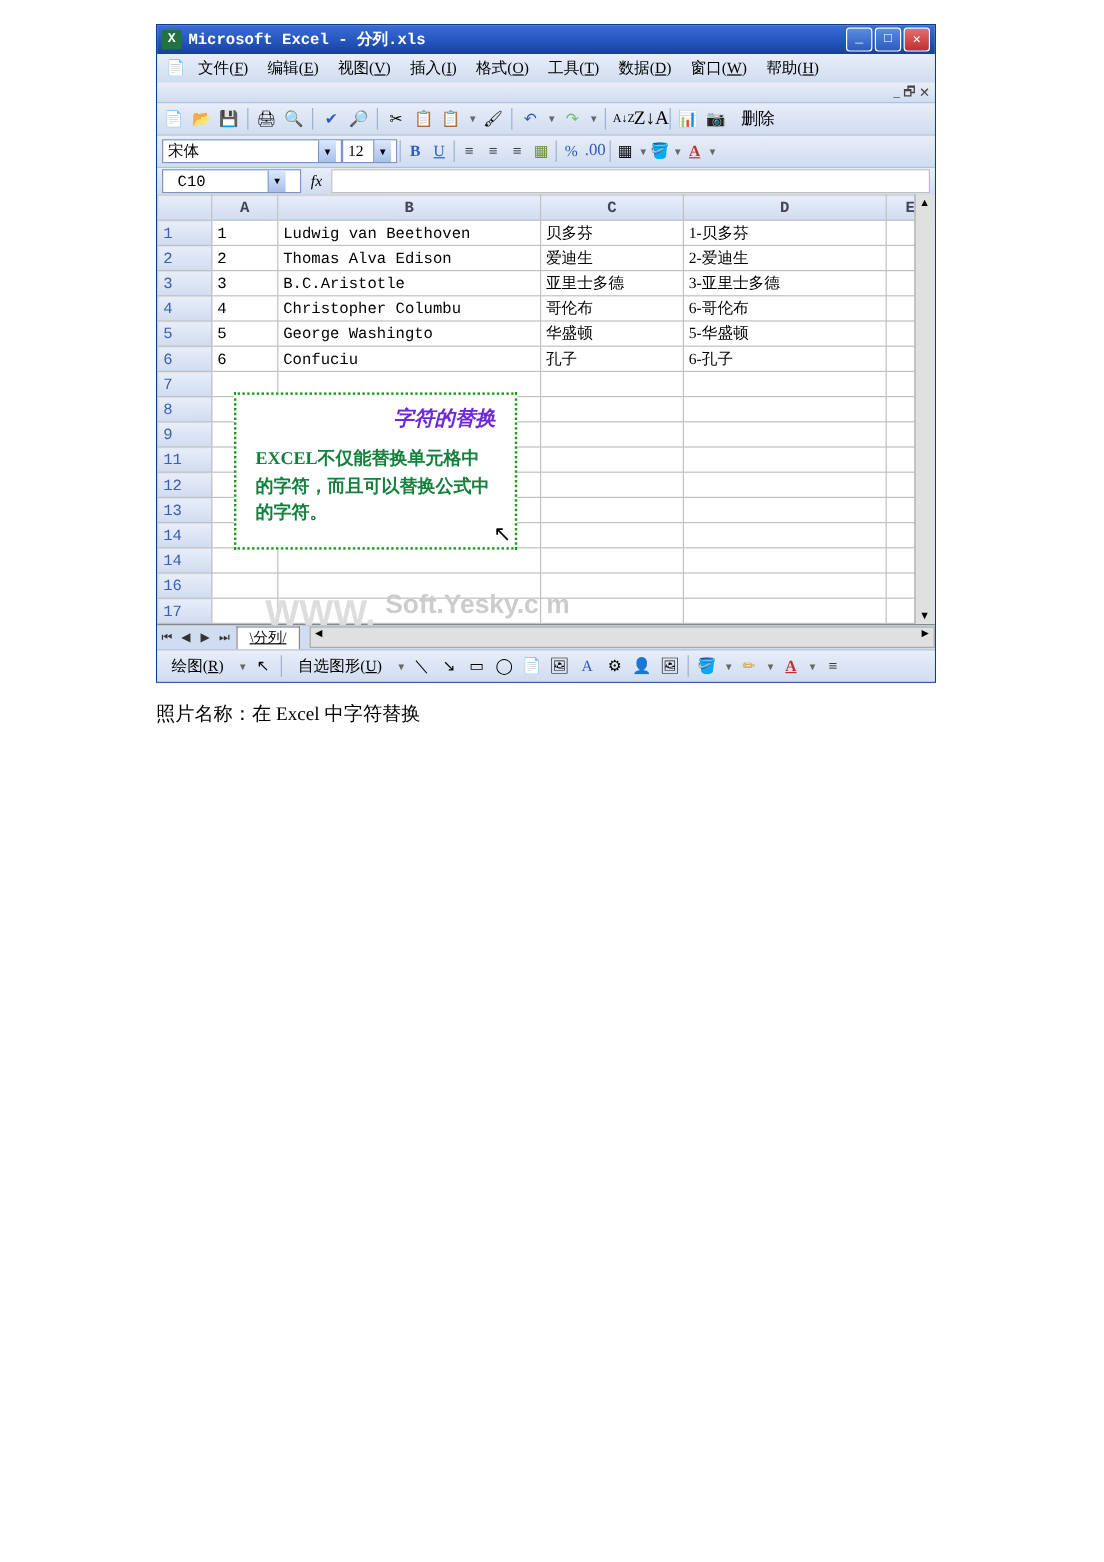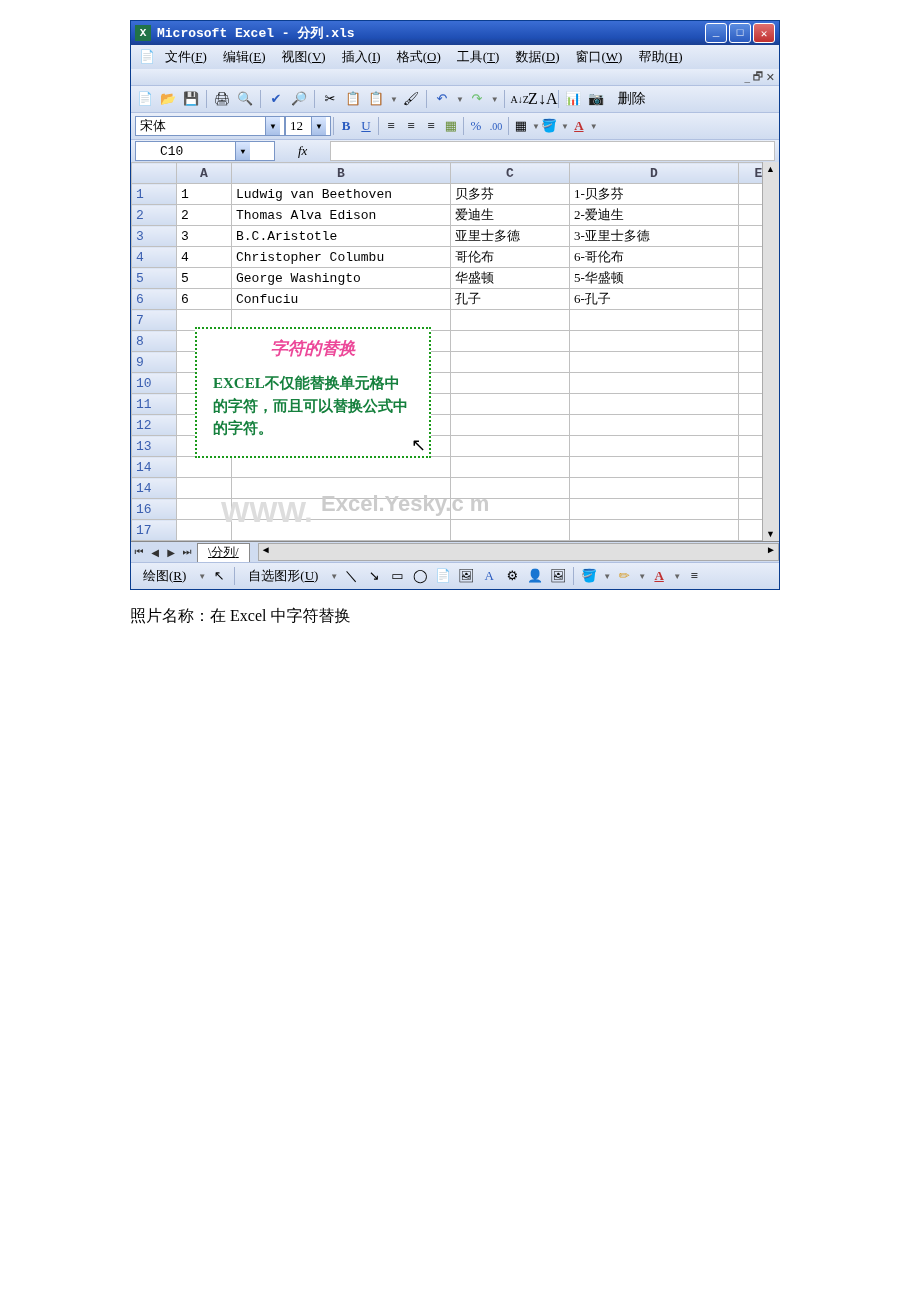--- a/index.html
+++ b/index.html
@@ -17,34 +17,34 @@
 .toolbar{height:26px;background:linear-gradient(180deg,#e8eef9,#d0dcf0);display:flex;align-items:center;padding:0 4px;gap:3px;border-top:1px solid #b0c0e0}
 .tb{width:20px;height:20px;display:flex;align-items:center;justify-content:center;font-size:13px;cursor:pointer}
 .sep{width:1px;height:18px;background:#a0b0d0;margin:0 2px}
 .droparrow{font-size:8px;color:#666;margin-left:1px}
 .fontbar{height:26px;background:linear-gradient(180deg,#e8eef9,#d0dcf0);display:flex;align-items:center;padding:0 4px;gap:0;font-size:13px;border-top:1px solid #b0c0e0}
 .combo{background:#fff;border:1px solid #7a96c6;height:18px;display:flex;align-items:center;padding:0 4px;font-size:13px}
 .combo.font{width:140px}
 .combo.size{width:36px}
 .cdrop{width:14px;height:18px;background:linear-gradient(180deg,#dbe8ff,#a8c0e8);border-left:1px solid #7a96c6;display:flex;align-items:center;justify-content:center;font-size:8px;margin-left:auto}
 .namebox-row{height:22px;background:linear-gradient(180deg,#e8eef9,#d0dcf0);display:flex;align-items:center;border-top:1px solid #b0c0e0}
-.namebox{width:90px;height:18px;background:#fff;border:1px solid #7a96c6;display:flex;align-items:center;padding:0 24px;margin-left:4px;font-family:"Courier New",monospace;font-size:13px}
-.fx{margin:0 23px;font-style:italic;font-size:13px}
+.namebox{width:90px;height:18px;background:#fff;border:1px solid #7a96c6;display:flex;align-items:center;padding:0 12px;margin-left:4px;font-family:"Courier New",monospace;font-size:13px}
+.fx{margin:0 8px;font-style:italic;font-size:13px}
 .fxbar{flex:1;height:18px;background:#fff;border:1px solid #c0c0c0;margin-right:4px}
 .grid-wrap{background:#fff;position:relative}
 .grid{border-collapse:collapse;width:100%}
 .grid th,.grid td{border:1px solid #c0c0c0;height:20px;font-size:13px;padding:0 4px;text-align:left}
 .hdr{background:linear-gradient(180deg,#e8eef9,#d0dcf0);text-align:center!important;font-family:"Courier New",monospace;color:#445}
 .rh{background:linear-gradient(180deg,#e8eef9,#d0dcf0);text-align:center;font-family:"Courier New",monospace;color:#3a5fb0;width:36px}
 .colA{width:46px;font-family:"Courier New",monospace}
 .colB{width:210px;font-family:"Courier New",monospace}
 .colC{width:110px}
 .colD{width:160px}
 .note{position:absolute;left:64px;top:165px;width:200px;border:2px dotted #1a9a1a;padding:8px 16px 16px;background:#fff}
-.note-title{color:#ec4899;font-weight:bold;font-size:17px;font-style:italic;text-align:center;margin-bottom:12px;font-family:"KaiTi","SimSun",serif}
+.note-title{color:#6d28d9;font-weight:bold;font-size:17px;font-style:italic;text-align:right;margin-bottom:12px;font-family:"KaiTi","SimSun",serif}
 .note-body{color:#15803d;font-weight:bold;font-size:15px;line-height:1.5}
 .wm{position:absolute;left:90px;top:333px;font-size:30px;color:#ddd;font-family:Arial,sans-serif;font-weight:bold;pointer-events:none}
 .wm2{position:absolute;left:190px;top:329px;font-size:22px;color:#ccc;font-family:Arial,sans-serif;font-weight:bold;pointer-events:none}
 .cursor-icon{position:absolute;left:280px;top:272px;font-size:18px;pointer-events:none}
 .sheet-tabs{height:20px;background:#d0dcf0;display:flex;align-items:center;font-size:12px;border-top:1px solid #888}
 .navbtn{width:16px;height:16px;display:flex;align-items:center;justify-content:center;font-size:10px;cursor:pointer;color:#333}
 .tab{background:#fff;border:1px solid #888;border-bottom:none;padding:0 10px;height:18px;display:flex;align-items:center;text-decoration:underline;margin-left:2px}
 .hscroll{flex:1;height:16px;background:#e0e0e0;margin-left:8px;position:relative;border:1px solid #aaa}
 .hscroll::before{content:"◄";position:absolute;left:2px;top:0;font-size:10px}
 .hscroll::after{content:"►";position:absolute;right:2px;top:0;font-size:10px}
@@ -131,21 +131,21 @@
     <span class="sep"></span>
     <span class="tb" style="color:#2a5bc0;font-weight:bold;font-family:serif">B</span>
     <span class="tb" style="color:#2a5bc0;text-decoration:underline;font-family:serif">U</span>
     <span class="sep"></span>
     <span class="tb">≡</span>
     <span class="tb">≡</span>
     <span class="tb">≡</span>
     <span class="tb" style="color:#6b8f3a">▦</span>
     <span class="sep"></span>
     <span class="tb" style="color:#2a5bc0">%</span>
-    <span class="tb" style="color:#2a5bc0;font-size:10px">.00</span>
+    <span class="tb" style="color:#2a5bc0;font-size:14px">.00</span>
     <span class="sep"></span>
     <span class="tb">▦</span>
         <span class="droparrow">▼</span>
     <span class="tb" style="color:#d8a030">🪣</span>
         <span class="droparrow">▼</span>
     <span class="tb" style="color:#c03030;font-weight:bold;text-decoration:underline">A</span>
         <span class="droparrow">▼</span>
   </div>
 
   <div class="namebox-row">
@@ -236,28 +236,20 @@
             </tr>
             <tr>
               <td class="rh">9</td>
   <td class="colA"></td>
   <td class="colB"></td>
   <td class="colC"></td>
   <td class="colD"></td>
   <td></td>
             </tr>
             <tr>
-              <td class="rh">10</td>
-  <td class="colA"></td>
-  <td class="colB"></td>
-  <td class="colC"></td>
-  <td class="colD"></td>
-  <td></td>
-            </tr>
-            <tr>
               <td class="rh">11</td>
   <td class="colA"></td>
   <td class="colB"></td>
   <td class="colC"></td>
   <td class="colD"></td>
   <td></td>
             </tr>
             <tr>
               <td class="rh">12</td>
   <td class="colA"></td>
@@ -308,21 +300,21 @@
             </tr>
           </tbody>
     </table>
     <div class="vscroll"></div>
 
     <div class="note">
       <div class="note-title">字符的替换</div>
       <div class="note-body">EXCEL不仅能替换单元格中的字符，而且可以替换公式中的字符。</div>
     </div>
     <div class="wm">WWW.</div>
-    <div class="wm2">Excel.Yesky.c     m</div>
+    <div class="wm2">Soft.Yesky.c     m</div>
     <div class="cursor-icon">↖</div>
   </div>
 
   <div class="sheet-tabs">
     <span class="navbtn">⏮</span>
     <span class="navbtn">◀</span>
     <span class="navbtn">▶</span>
     <span class="navbtn">⏭</span>
     <div class="tab">\<span>分列</span>/</div>
     <div class="hscroll"></div>

